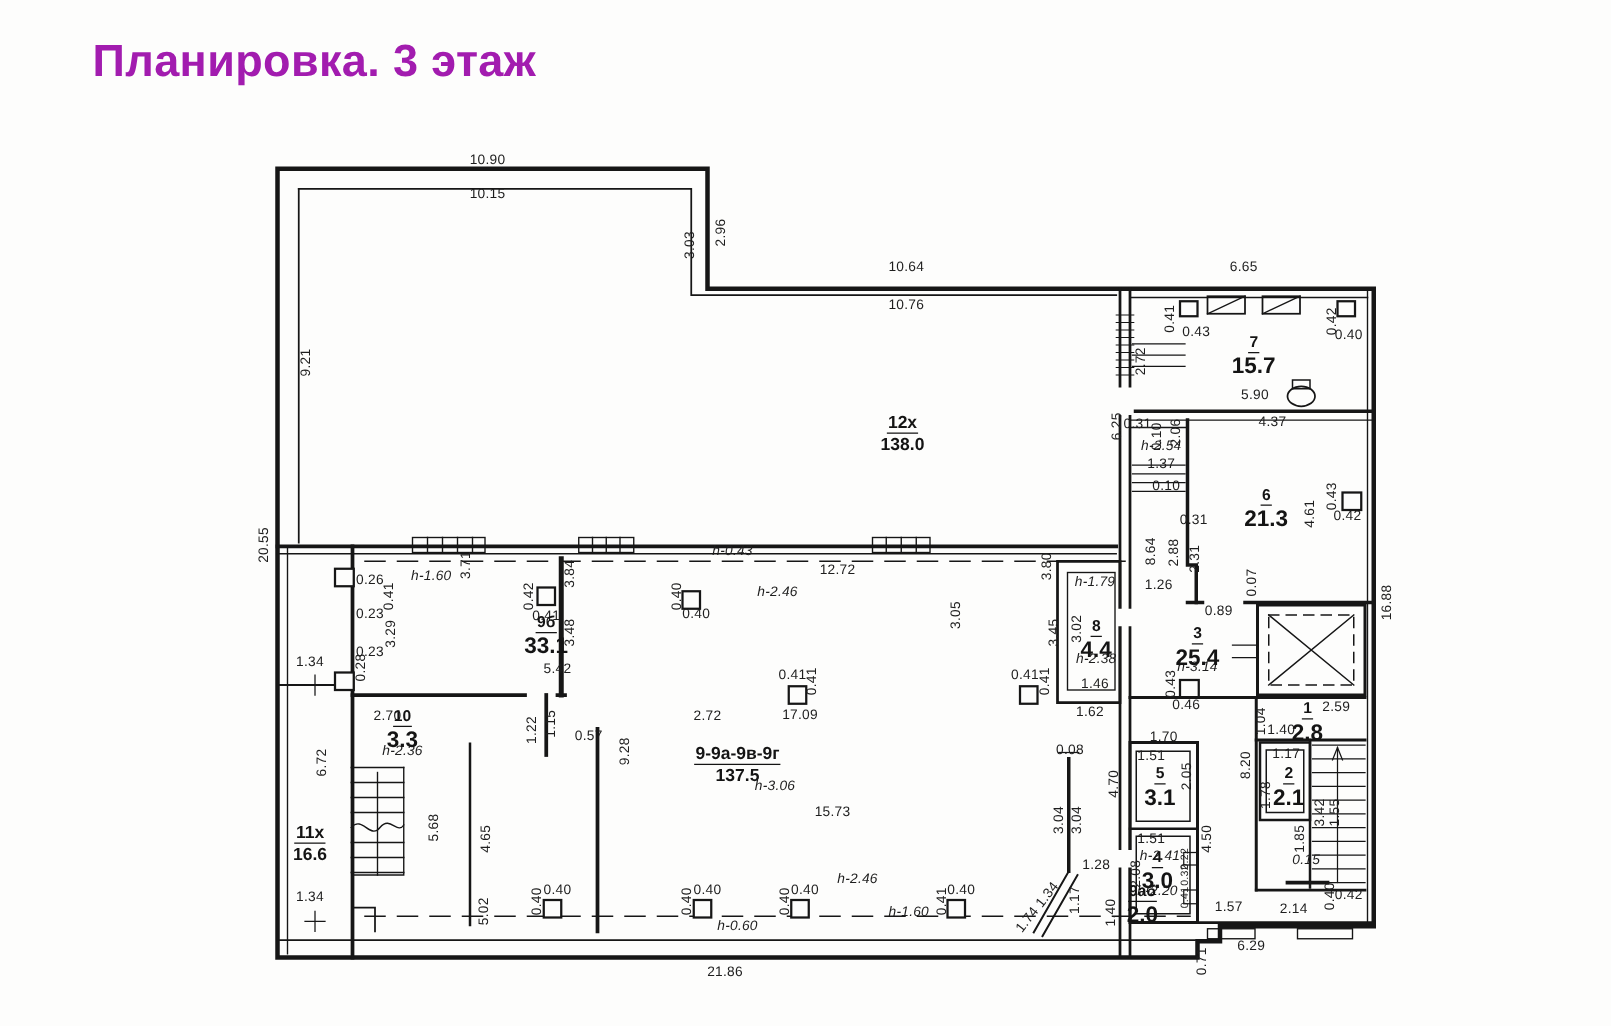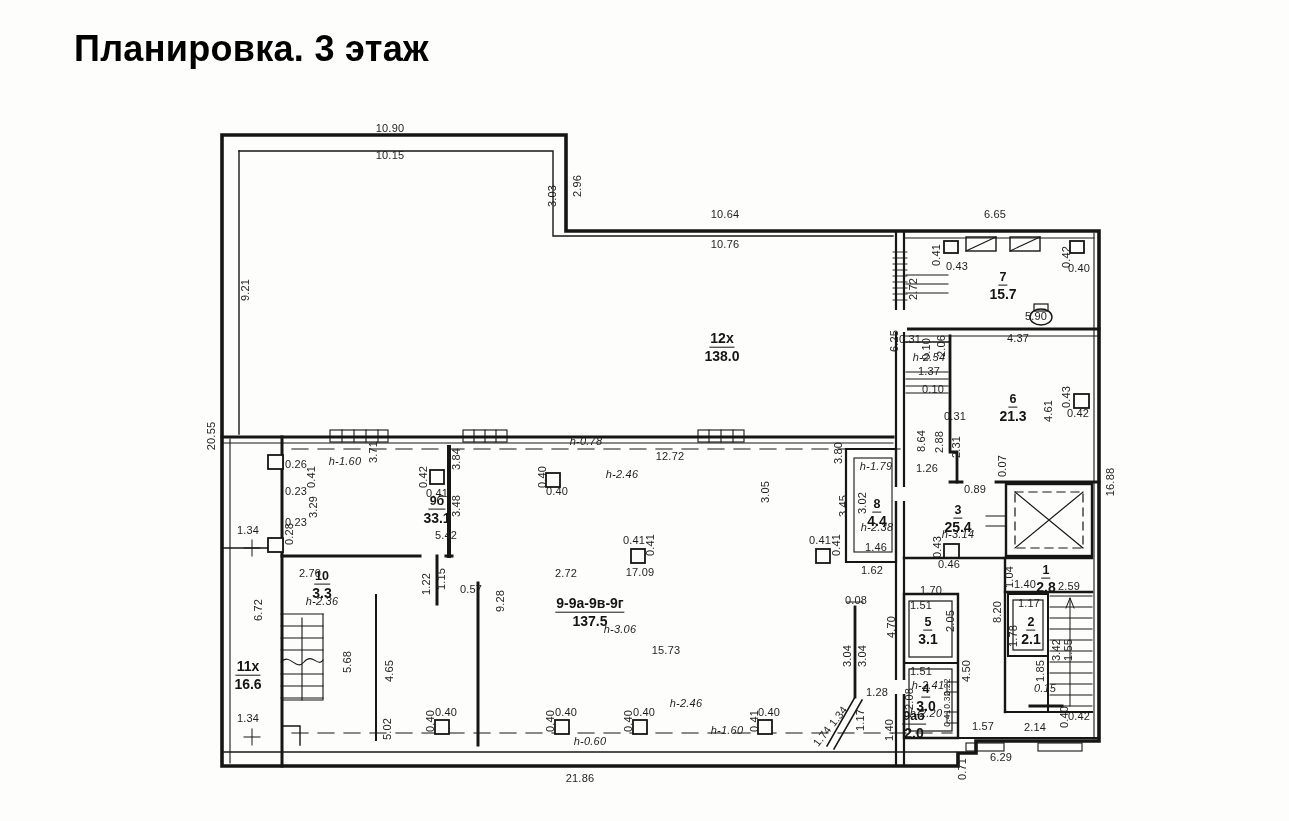--- a/index.html
+++ b/index.html
@@ -1,30 +1,30 @@
 <!DOCTYPE html>
 <html><head>
 <meta charset="utf-8">
 <style>
   html,body{margin:0;padding:0;background:#ffffff;}
   #stage{position:relative;width:1289px;height:821px;background:#fdfdfc;overflow:hidden;
          font-family:"Liberation Sans",sans-serif;}
   #plan-svg{position:absolute;left:0;top:0;}
   #page-title{position:absolute;left:74px;top:28px;font-size:36px;font-weight:700;
-              color:#000000;letter-spacing:.3px;}
+              color:#a21caf;letter-spacing:.3px;}
   .lbl{position:absolute;font-family:"Liberation Sans",sans-serif;font-size:11px;color:#1e1e1e;
        transform:translate(-50%,-50%);white-space:nowrap;letter-spacing:.2px;}
   .lbl.v{transform:translate(-50%,-50%) rotate(-90deg);}
   .lbl.it{font-style:italic;font-weight:400;}
   .lbl.sm{font-size:8.5px;}
   .room{position:absolute;transform:translate(-50%,-50%);text-align:center;color:#141414;
         line-height:1.2;}
   .room .num{display:inline-block;font-weight:700;font-size:12.5px;
              border-bottom:1.5px solid #141414;padding:0 1px;}
-  .room .area{font-weight:700;font-size:14px;}
+  .room .area{font-weight:700;font-size:18px;}
   .room.big .num,.room.big .area{font-size:14px;}
 </style>
 </head>
 <body>
 
 <div id="stage">
   <div id="page-title">Планировка. 3 этаж</div>
 
   <svg id="plan-svg" width="1289" height="821" viewBox="0 0 1289 821">
     <g stroke="#161616" fill="none" stroke-linecap="square">
@@ -153,42 +153,42 @@
       <span class="lbl v" style="left: 577px; top: 186px;">2.96</span>
       <span class="lbl" style="left: 725px; top: 214px;">10.64</span>
       <span class="lbl" style="left: 725px; top: 244px;">10.76</span>
       <span class="lbl" style="left: 995px; top: 214px;">6.65</span>
       <span class="lbl v" style="left: 245px; top: 290px;">9.21</span>
       <span class="lbl v" style="left: 211px; top: 436px;">20.55</span>
       <span class="lbl v" style="left: 936px; top: 255px;">0.41</span>
       <span class="lbl" style="left: 957px; top: 266px;">0.43</span>
       <span class="lbl v" style="left: 1066px; top: 257px;">0.42</span>
       <span class="lbl" style="left: 1079px; top: 268px;">0.40</span>
-      <span class="lbl" style="left: 1036px; top: 316px;">5.90</span>
+      <span class="lbl" style="left: 1004px; top: 316px;">5.90</span>
       <span class="lbl v" style="left: 913px; top: 289px;">2.72</span>
       <span class="lbl v" style="left: 894px; top: 341px;">6.25</span>
       <span class="lbl" style="left: 910px; top: 339px;">0.31</span>
       <span class="lbl v" style="left: 926px; top: 349px;">0.10</span>
       <span class="lbl v" style="left: 941px; top: 346px;">2.06</span>
       <span class="lbl it" style="left: 929px; top: 357px;">h-2.54</span>
       <span class="lbl" style="left: 929px; top: 371px;">1.37</span>
       <span class="lbl" style="left: 933px; top: 389px;">0.10</span>
       <span class="lbl" style="left: 1018px; top: 338px;">4.37</span>
       <span class="lbl v" style="left: 1066px; top: 397px;">0.43</span>
       <span class="lbl" style="left: 1078px; top: 413px;">0.42</span>
       <span class="lbl v" style="left: 1048px; top: 411px;">4.61</span>
       <span class="lbl" style="left: 955px; top: 416px;">0.31</span>
       <span class="lbl v" style="left: 921px; top: 441px;">8.64</span>
       <span class="lbl v" style="left: 939px; top: 442px;">2.88</span>
       <span class="lbl v" style="left: 956px; top: 447px;">2.31</span>
       <span class="lbl" style="left: 927px; top: 468px;">1.26</span>
       <span class="lbl v" style="left: 1002px; top: 466px;">0.07</span>
       <span class="lbl" style="left: 975px; top: 489px;">0.89</span>
       <span class="lbl v" style="left: 1110px; top: 482px;">16.88</span>
-      <span class="lbl it" style="left: 586px; top: 441px;">h-0.78</span>
+      <span class="lbl it" style="left: 586px; top: 441px;">h-0.43</span>
       <span class="lbl" style="left: 670px; top: 456px;">12.72</span>
       <span class="lbl it" style="left: 622px; top: 474px;">h-2.46</span>
       <span class="lbl v" style="left: 373px; top: 452px;">3.71</span>
       <span class="lbl v" style="left: 456px; top: 459px;">3.84</span>
       <span class="lbl v" style="left: 456px; top: 506px;">3.48</span>
       <span class="lbl" style="left: 296px; top: 464px;">0.26</span>
       <span class="lbl it" style="left: 345px; top: 461px;">h-1.60</span>
       <span class="lbl v" style="left: 311px; top: 477px;">0.41</span>
       <span class="lbl" style="left: 296px; top: 491px;">0.23</span>
       <span class="lbl" style="left: 296px; top: 522px;">0.23</span>
@@ -246,21 +246,21 @@
       <span class="lbl v" style="left: 966px; top: 671px;">4.50</span>
       <span class="lbl" style="left: 921px; top: 671px;">1.51</span>
       <span class="lbl v" style="left: 909px; top: 699px;">2.08</span>
       <span class="lbl v sm" style="left: 947px; top: 687px;">0.22</span>
       <span class="lbl v sm" style="left: 947px; top: 700px;">0.32</span>
       <span class="lbl v sm" style="left: 947px; top: 718px;">0.41</span>
       <span class="lbl it" style="left: 926px; top: 713px;">h-2.20</span>
       <span class="lbl v" style="left: 997px; top: 612px;">8.20</span>
       <span class="lbl v" style="left: 1009px; top: 577px;">1.04</span>
       <span class="lbl" style="left: 1025px; top: 584px;">1.40</span>
-      <span class="lbl" style="left: 1069px; top: 586px;">2.59</span>
+      <span class="lbl" style="left: 1069px; top: 566px;">2.59</span>
       <span class="lbl" style="left: 1029px; top: 603px;">1.17</span>
       <span class="lbl v" style="left: 1013px; top: 636px;">1.78</span>
       <span class="lbl v" style="left: 1040px; top: 671px;">1.85</span>
       <span class="lbl v" style="left: 1056px; top: 650px;">3.42</span>
       <span class="lbl v" style="left: 1068px; top: 650px;">1.55</span>
       <span class="lbl" style="left: 1045px; top: 688px; font-style: italic;">0.15</span>
       <span class="lbl" style="left: 1035px; top: 727px;">2.14</span>
       <span class="lbl v" style="left: 1064px; top: 717px;">0.40</span>
       <span class="lbl" style="left: 1079px; top: 716px;">0.42</span>
       <span class="lbl" style="left: 983px; top: 726px;">1.57</span>

